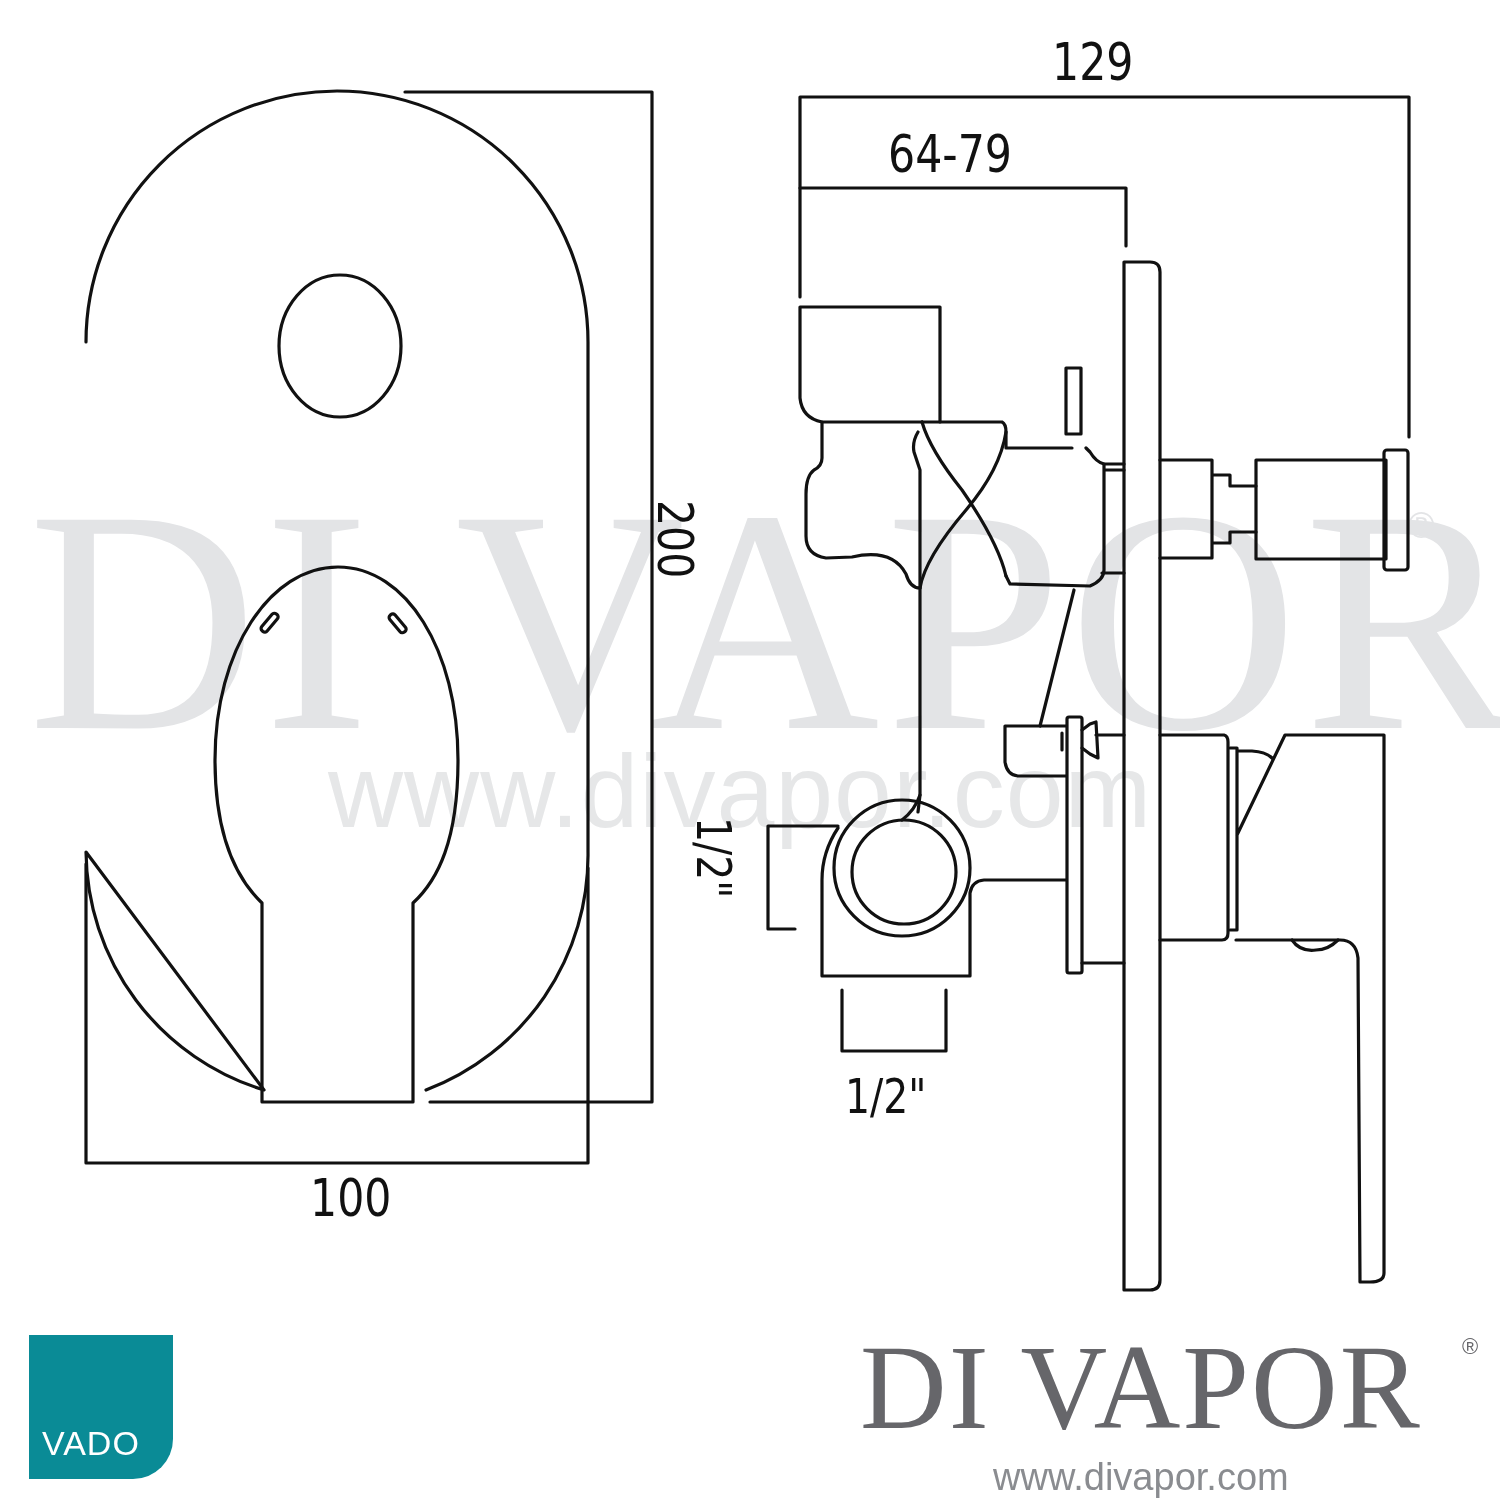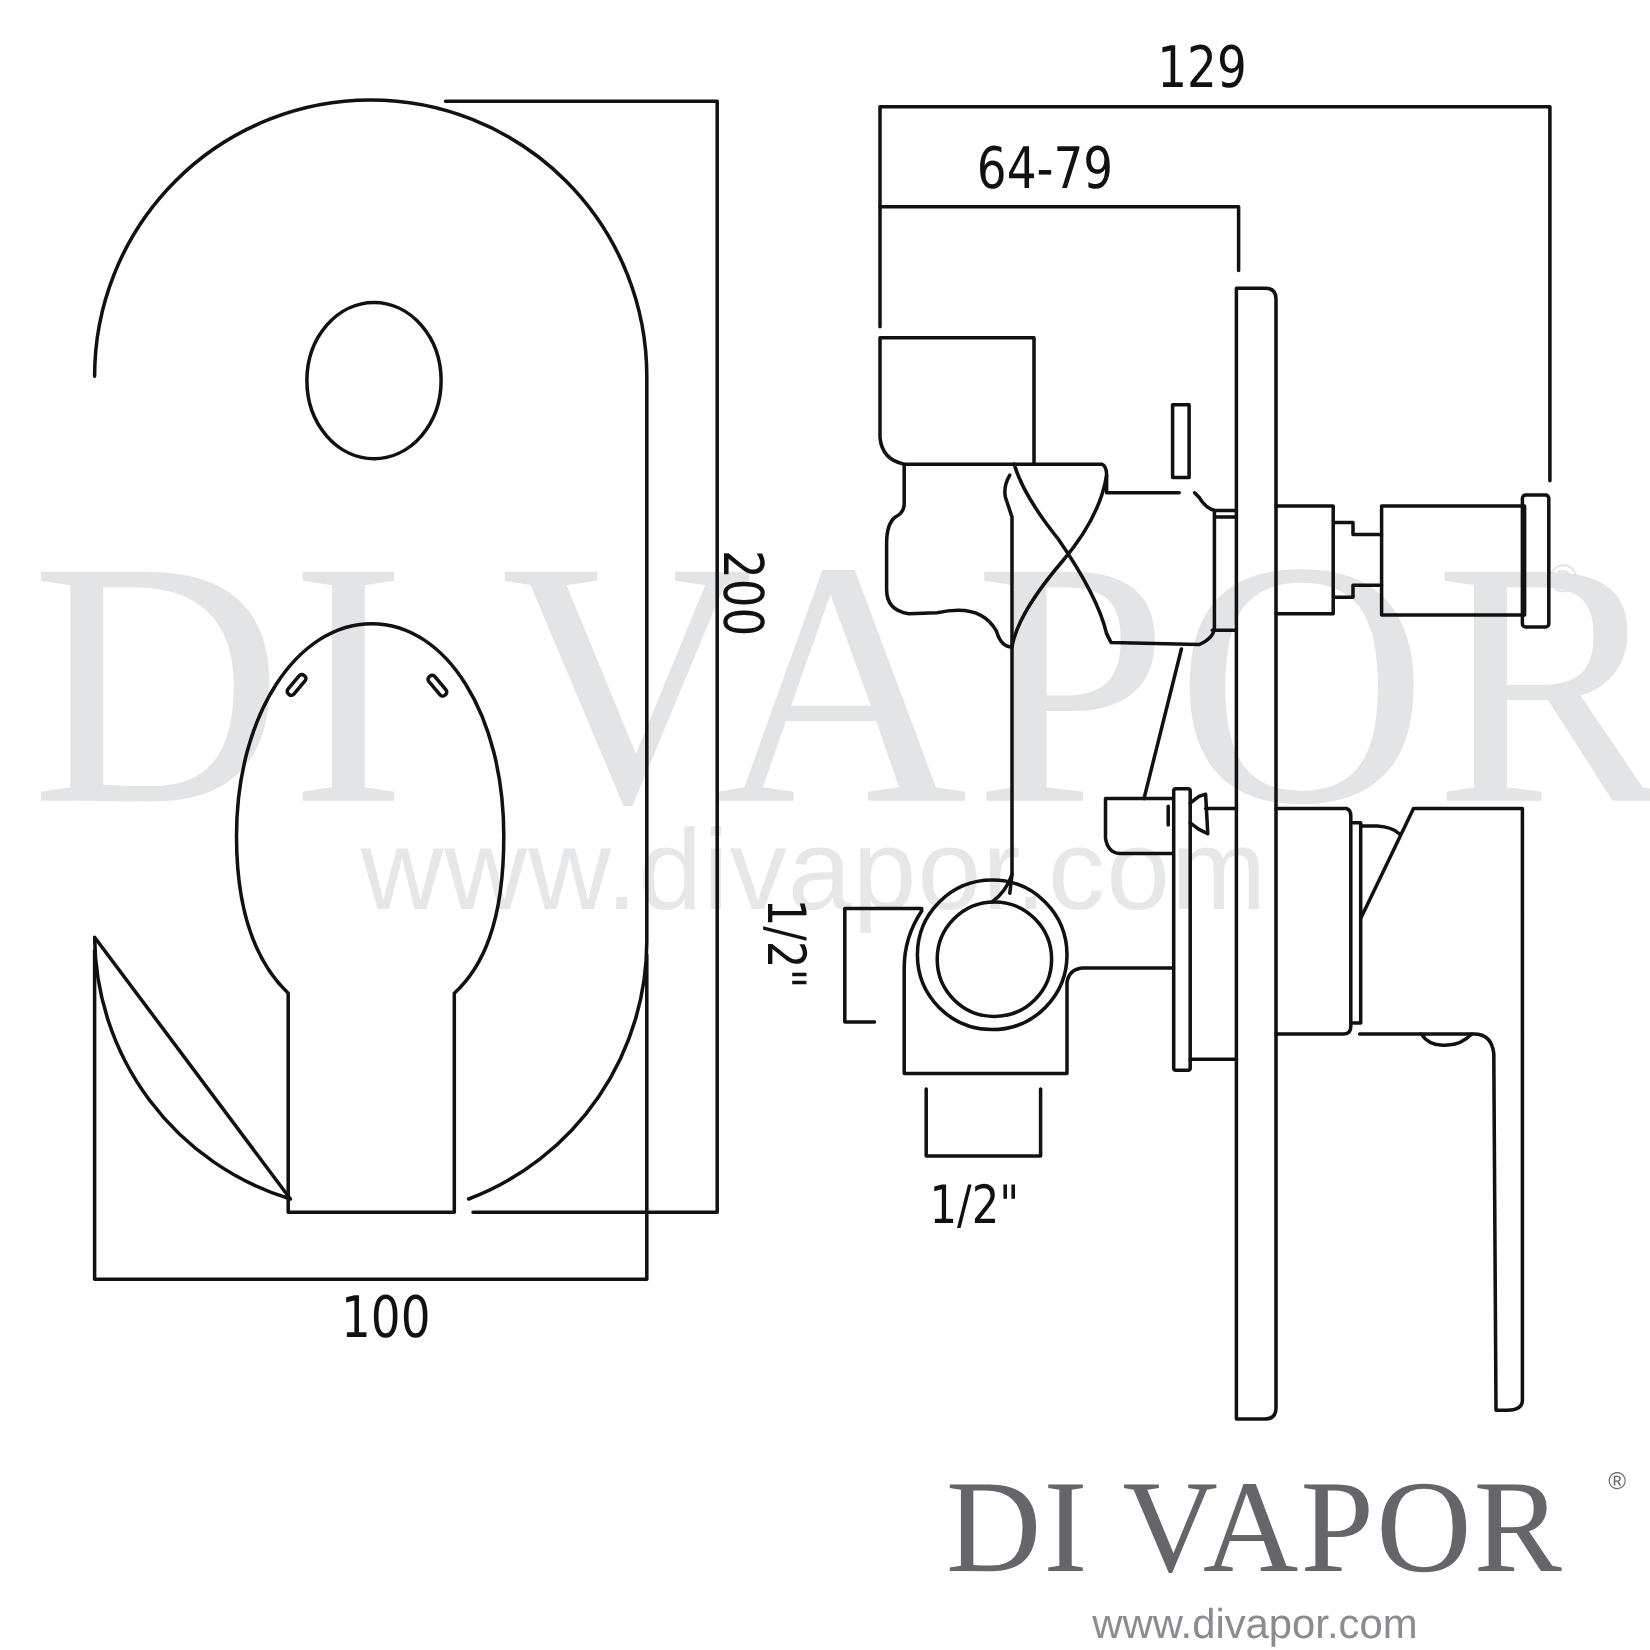--- a/index.html
+++ b/index.html
@@ -97,19 +97,22 @@
     </g>
   </svg>
 
   <div class="dim-label dim-129">129</div>
   <div class="dim-label dim-6479">64-79</div>
   <div class="dim-label dim-200">200</div>
   <div class="dim-label dim-100">100</div>
   <div class="dim-label dim-half-v">1/2"</div>
   <div class="dim-label dim-half-h">1/2"</div>
 
+  <div class="vado-logo">
+    <span class="vado-text">VADO</span>
+  </div>
 
   <div class="divapor-logo">
     <div class="divapor-name">DI VAPOR</div>
     <span class="divapor-reg">®</span>
     <div class="divapor-url">www.divapor.com</div>
   </div>
 </div>
 
 </body></html>

